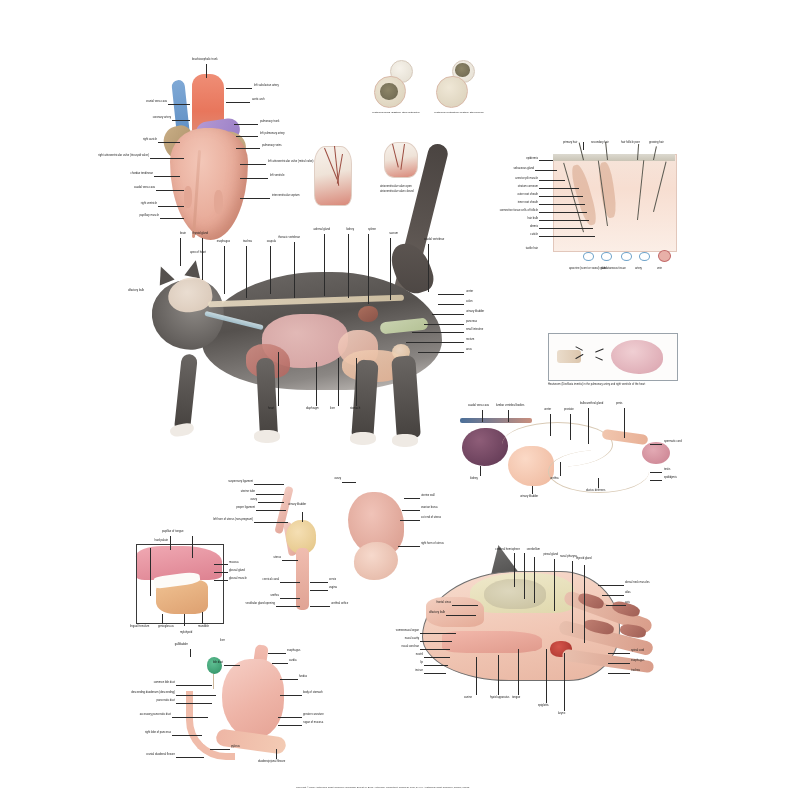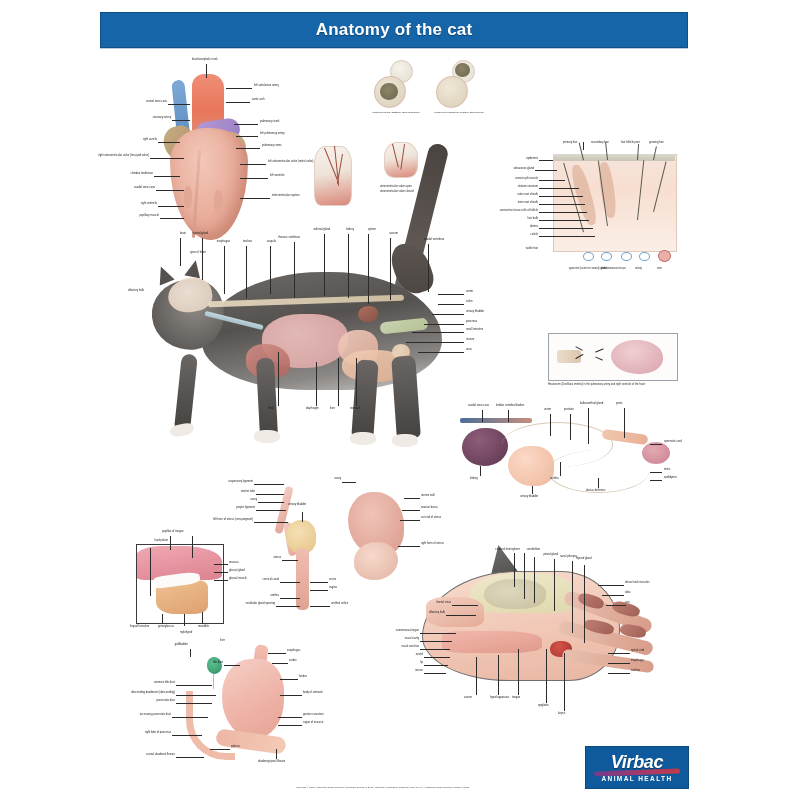--- a/index.html
+++ b/index.html
@@ -540,23 +540,20 @@
     font-size: 6.5px;
     font-weight: bold;
     letter-spacing: 1.4px;
   }
 </style>
 </head>
 <body>
 
 <div id="poster">
 
-  <div id="title-banner">
-    <span id="title-text">Anatomy of the cat</span>
-  </div>
 
   <div class="fig" id="heart-figure">
     <div class="heart-aorta"></div>
     <div class="heart-vc"></div>
     <div class="heart-pa"></div>
     <div class="heart-atr-l"></div>
     <div class="heart-atr-r"></div>
     <div class="heart-body"></div>
     <div class="heart-septum"></div>
     <div class="heart-papil" style="left:44px;top:128px;width:8px;height:22px;"></div>
@@ -989,19 +986,14 @@
     <div class="lbl r" style="left:21px;top:69px;">accessory pancreatic duct</div>
     <div class="lbl r" style="left:21px;top:87px;">right lobe of pancreas</div>
     <div class="lbl" style="left:81px;top:101px;">pylorus</div>
     <div class="lbl r" style="left:25px;top:109px;">cranial duodenal flexure</div>
     <div class="lbl" style="left:108px;top:116px;">duodenojejunal flexure</div>
     <div class="lbl r" style="left:75px;top:-5px;">liver</div>
   </div>
 
   <div id="copyright">Copyright © 2005 Anatomical Chart Company. Drawings: Ernest W. Beck. Veterinary Consultant: Ronald B. Prior, D.V.M. Anatomical Chart Company, Skokie, Illinois.</div>
 
-  <div id="virbac-logo">
-    <div id="virbac-word">Virbac</div>
-    <div id="virbac-swoosh"></div>
-    <div id="virbac-sub">ANIMAL HEALTH</div>
-  </div>
 
 </div>
 
 </body></html>

